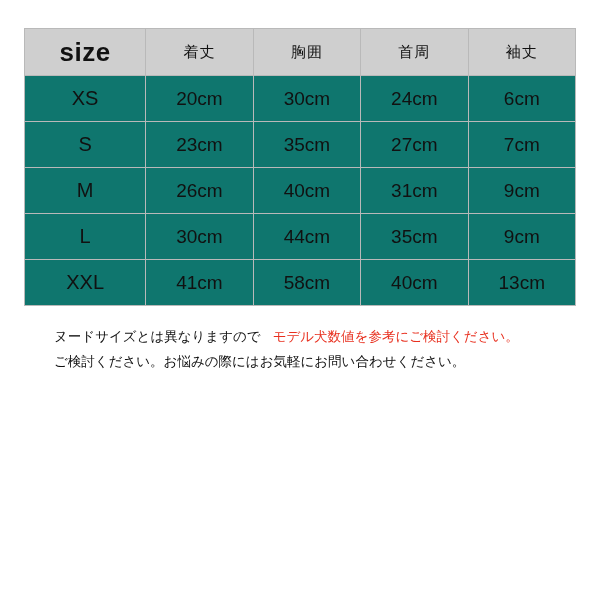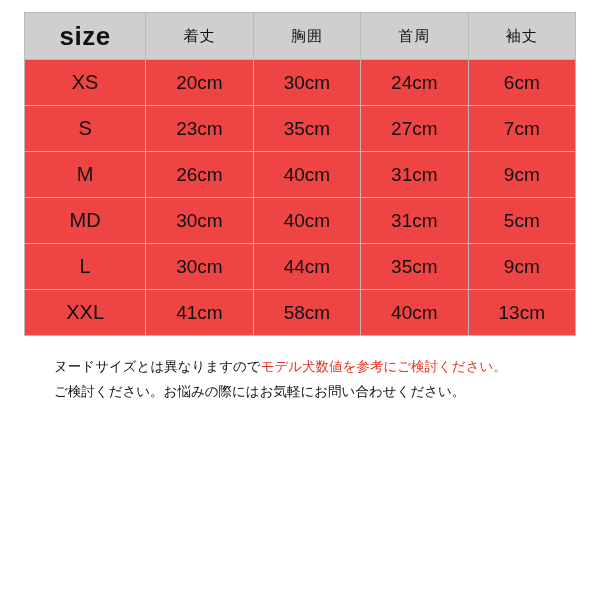--- a/index.html
+++ b/index.html
@@ -12,21 +12,21 @@
     background: #ffffff;
     font-family: "Liberation Sans", sans-serif;
     color: #111111;
     overflow: hidden;
   }
   .page {
     position: relative;
     width: 600px;
     height: 600px;
     box-sizing: border-box;
-    padding: 12px 24px 10px 24px;
+    padding: 28px 24px 10px 24px;
     border-radius: 9px;
   }
   table.size-table {
     width: 552px;
     border-collapse: collapse;
     table-layout: fixed;
   }
   table.size-table th,
   table.size-table td {
     border: 1px solid #b9b9b9;
@@ -42,21 +42,21 @@
     letter-spacing: 1px;
   }
   thead th.size-head {
     font-size: 26px;
     font-weight: bold;
     letter-spacing: 0.5px;
   }
   tbody td {
     height: 43px;
     font-size: 19px;
-    background: #ef4444;
+    background: #0f766e;
   }
   tbody td.label-cell {
     font-size: 20px;
   }
   col.c1 { width: 22%; }
   col.c2 { width: 19.5%; }
   col.c3 { width: 19.5%; }
   col.c4 { width: 19.5%; }
   col.c5 { width: 19.5%; }
 
@@ -66,20 +66,21 @@
     padding-right: 18px;
   }
   .note-line {
     font-size: 13.5px;
     line-height: 25px;
     color: #111111;
     white-space: nowrap;
   }
   .note-red {
     color: #e8301f;
+    margin-left: 12px;
   }
 </style>
 </head>
 <body>
 
 <div class="page">
 
   <table class="size-table">
     <colgroup>
       <col class="c1">
@@ -113,27 +114,20 @@
         <td>7cm</td>
       </tr>
       <tr>
         <td class="label-cell">M</td>
         <td>26cm</td>
         <td>40cm</td>
         <td>31cm</td>
         <td>9cm</td>
       </tr>
       <tr>
-        <td class="label-cell">MD</td>
-        <td>30cm</td>
-        <td>40cm</td>
-        <td>31cm</td>
-        <td>5cm</td>
-      </tr>
-      <tr>
         <td class="label-cell">L</td>
         <td>30cm</td>
         <td>44cm</td>
         <td>35cm</td>
         <td>9cm</td>
       </tr>
       <tr>
         <td class="label-cell">XXL</td>
         <td>41cm</td>
         <td>58cm</td>

